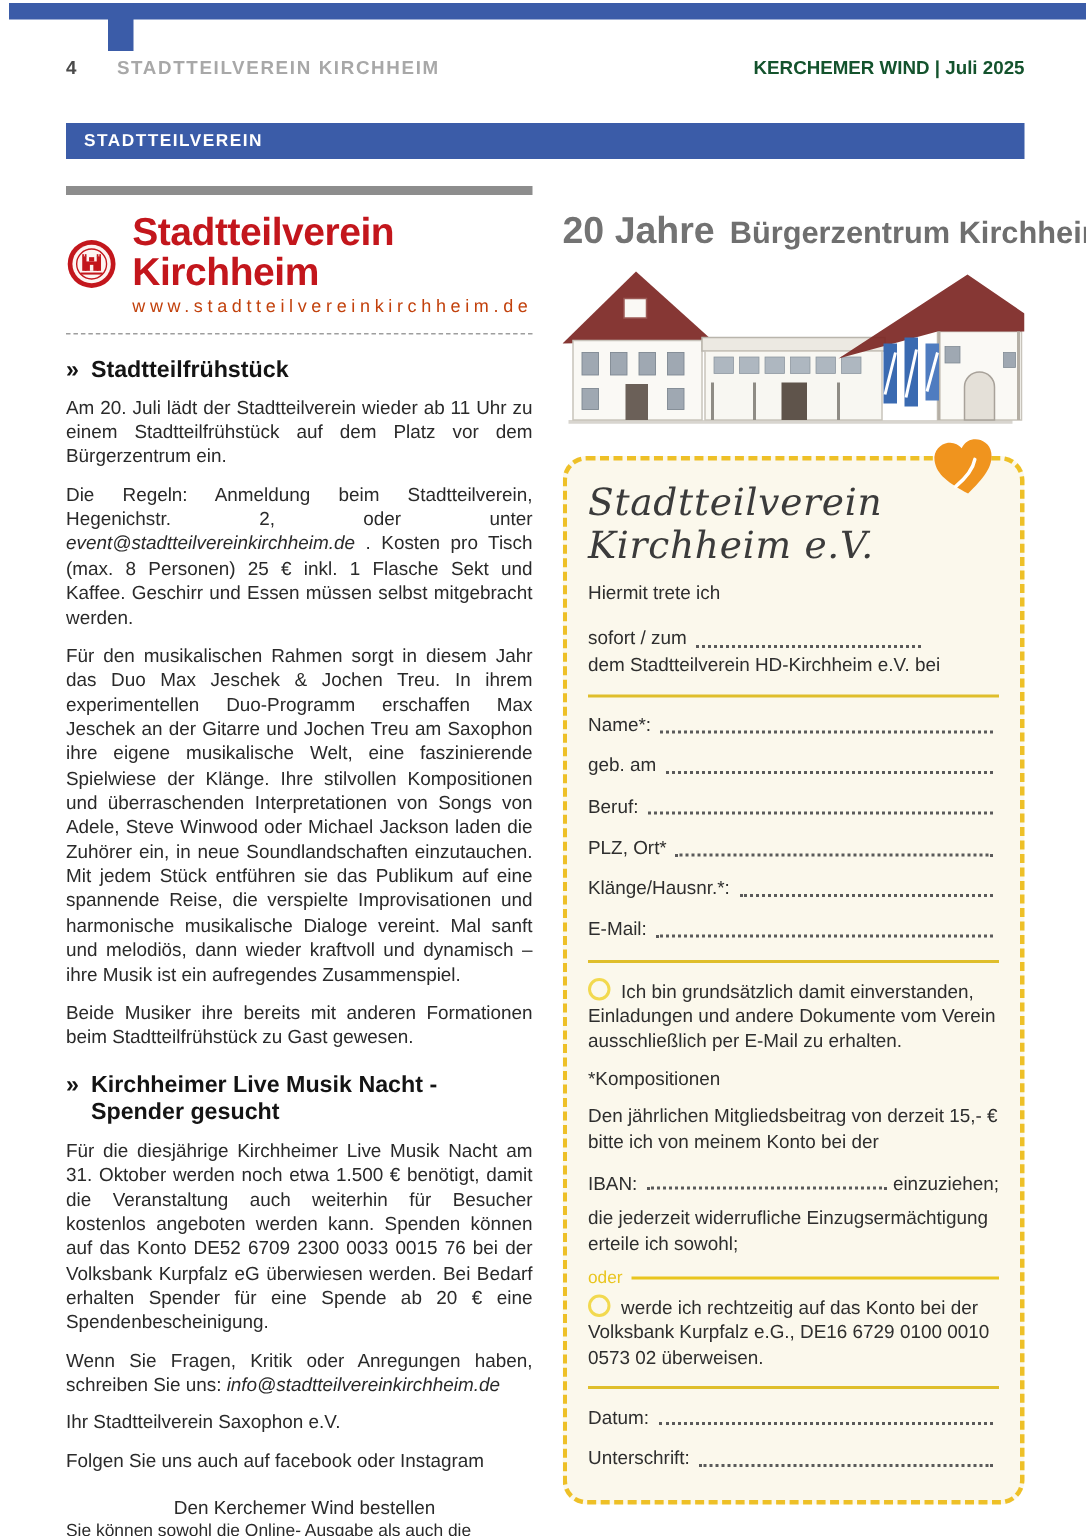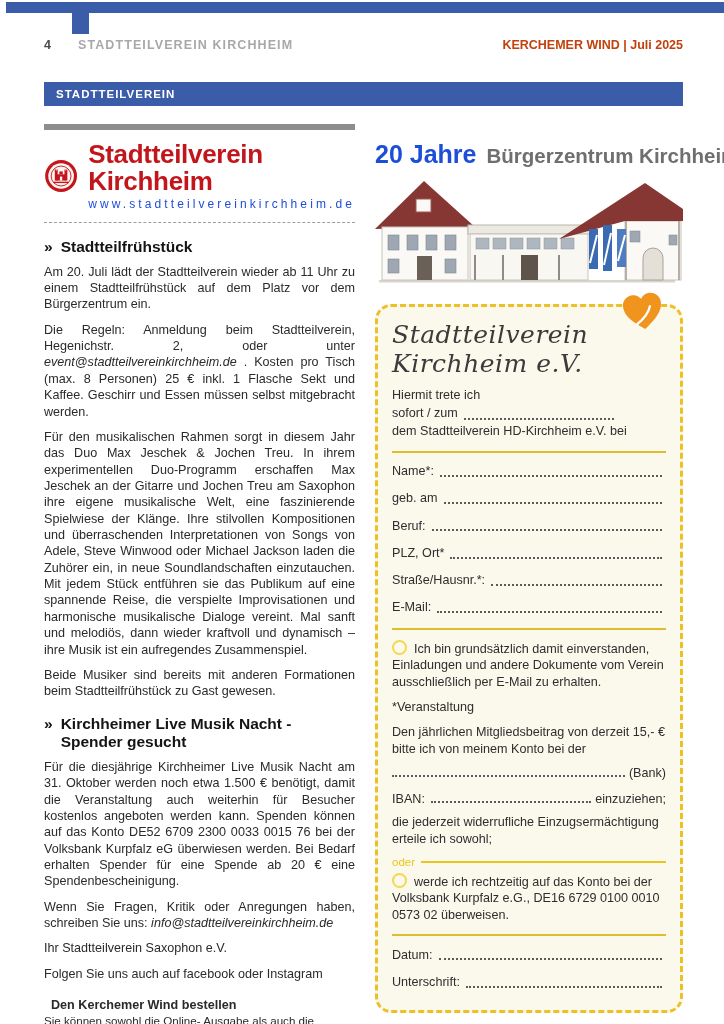--- a/index.html
+++ b/index.html
@@ -4,52 +4,52 @@
 <style>
   html,body{margin:0;padding:0;background:#ffffff;}
   .page{position:relative;width:724px;height:1024px;background:#ffffff;overflow:hidden;
         font-family:"Liberation Sans",sans-serif;color:#2a2a2a;}
   
   .top-bar{position:absolute;left:6px;top:2px;right:0;height:11px;background:#3b5ca8;}
   .top-tab{position:absolute;left:72px;top:2px;width:17px;height:32px;background:#3b5ca8;}
   .header{position:absolute;left:44px;right:41px;top:38px;display:flex;align-items:baseline;}
   .page-num{font-weight:bold;color:#4a4a4a;font-size:12.5px;margin-right:27px;}
   .header-left{color:#a8a8a8;font-weight:bold;letter-spacing:1.1px;font-size:12.5px;}
-  .header-right{margin-left:auto;color:#c2410c;font-weight:bold;font-size:12.5px;}
+  .header-right{margin-left:auto;color:#14532d;font-weight:bold;font-size:12.5px;}
   .section-bar{position:absolute;left:44px;top:82px;width:639px;height:24px;background:#3b5ca8;
         color:#fff;font-weight:bold;font-size:11.5px;letter-spacing:1px;display:flex;
         align-items:center;padding-left:12px;box-sizing:border-box;}
   
   .col-left{position:absolute;left:44px;top:124px;width:311px;}
   .gray-bar{height:6px;background:#8d8d8d;margin-bottom:11px;}
   .logo-row{display:flex;align-items:center;gap:10px;}
   .logo-title{color:#c3161c;font-size:26px;font-weight:bold;line-height:1.02;letter-spacing:-0.3px;}
-  .logo-url{color:#1d4ed8;font-size:12px;letter-spacing:3.1px;margin-top:3px;white-space:nowrap;}
+  .logo-url{color:#c2410c;font-size:12px;letter-spacing:3.1px;margin-top:3px;white-space:nowrap;}
   .dash-divider{border-top:1px dashed #9e9e9e;margin:11px 0 0;}
   .article-h{display:flex;gap:8px;font-size:15.5px;font-weight:bold;color:#141414;margin:15px 0 7px;line-height:1.2;}
   p.body{font-size:12.6px;line-height:1.30;text-align:justify;margin:0 0 9px;hyphens:auto;}
   p.body em{}
   .contact-block{margin-top:20px;}
   .signoff{margin:4px 0 10px;}
   .order-box{margin-top:16px;position:relative;font-size:11.6px;line-height:1.27;}
-  .order-h{font-weight:bold;font-size:12.6px;padding-left:7px;margin:0 0 2px;}
+  .order-h{font-weight:normal;font-size:12.6px;padding-left:7px;margin:0 0 2px;text-align:center;}
   .order-box p{margin:0;}
   
   .col-right{position:absolute;left:375px;top:140px;width:308px;}
   .banner-title{display:flex;align-items:baseline;gap:10px;white-space:nowrap;}
-  .years{color:#1d4ed8;font-size:25px;font-weight:bold;}
+  .years{color:#737373;font-size:25px;font-weight:bold;}
   .bz{color:#6f6f6f;font-size:20.5px;font-weight:bold;}
   .building{display:block;margin-top:6px;}
   .form{margin-top:13px;border:3px dashed #eec027;border-radius:16px;background:#fbf8ec;
         padding:12px 14px 8px;position:relative;font-size:12.6px;color:#2e2e2e;}
   .heart{position:absolute;top:-16px;right:14px;width:46px;height:42px;}
   .form-title{font-family:"DejaVu Serif",serif;font-style:italic;font-size:25px;line-height:1.14;
         color:#3b3b3b;letter-spacing:0.5px;margin:2px 0 9px;}
   .intro-line{line-height:1.42;}
-  .dotline{display:flex;align-items:flex-end;}
+  .dotline{display:flex;align-items:flex-end;margin-top:12px;}
   .dots{border-bottom:2px dotted #5a5a5a;margin:0 4px 3px 6px;}
   .dots.flexfill{flex:1;}
   .dots.short{width:150px;}
   .gold-hr{border:none;border-top:2px solid #dfbe2b;margin:10px 0;}
   .field-row{display:flex;align-items:flex-end;margin:11.5px 0;line-height:1.25;}
   .radio{display:inline-block;width:11px;height:11px;border-radius:50%;
         border:2.5px solid #f2d94f;margin-right:7px;vertical-align:-2px;background:transparent;}
   .or-row{display:flex;align-items:center;gap:6px;color:#e9c51f;font-size:11.5px;margin:5px 0;justify-content:space-between;}
   .or-row .line{flex:1;border-top:2px solid #e9c51f;}
   p.form-p{margin:0 0 8px;line-height:1.34;}
@@ -100,21 +100,21 @@
     <div class="dash-divider"></div>
 
     <div class="article-h">
       <span>»</span>
       <span>Stadtteilfrühstück</span>
     </div>
 
     <p class="body">Am 20. Juli lädt der Stadtteilverein wieder ab 11 Uhr zu einem Stadtteilfrühstück auf dem Platz vor dem Bürgerzentrum ein.</p>
     <p class="body"><span>Die Regeln: Anmeldung beim Stadtteilverein, Hegenichstr. 2, oder unter </span><em>event@stadtteilvereinkirchheim.de</em><span> . Kosten pro Tisch (max. 8 Personen) 25 € inkl. 1 Flasche Sekt und Kaffee. Geschirr und Essen müssen selbst mitgebracht werden.</span></p>
     <p class="body">Für den musikalischen Rahmen sorgt in diesem Jahr das Duo Max Jeschek &amp; Jochen Treu. In ihrem experimentellen Duo-Programm erschaffen Max Jeschek an der Gitarre und Jochen Treu am Saxophon ihre eigene musikalische Welt, eine faszinierende Spielwiese der Klänge. Ihre stilvollen Kompositionen und überraschenden Interpretationen von Songs von Adele, Steve Winwood oder Michael Jackson laden die Zuhörer ein, in neue Soundlandschaften einzutauchen. Mit jedem Stück entführen sie das Publikum auf eine spannende Reise, die verspielte Improvisationen und harmonische musikalische Dialoge vereint. Mal sanft und melodiös, dann wieder kraftvoll und dynamisch – ihre Musik ist ein aufregendes Zusammenspiel.</p>
-    <p class="body">Beide Musiker sind bereits mit anderen Formationen beim Stadtteilfrühstück zu Gast gewesen.</p>
+    <p class="body">Beide Musiker ihre bereits mit anderen Formationen beim Stadtteilfrühstück zu Gast gewesen.</p>
 
     <div class="article-h">
       <span>»</span>
       <span><span>Kirchheimer Live Musik Nacht -</span><br><span>Spender gesucht</span></span>
     </div>
 
     <p class="body">Für die diesjährige Kirchheimer Live Musik Nacht am 31. Oktober werden noch etwa 1.500 € benötigt, damit die Veranstaltung auch weiterhin für Besucher kostenlos angeboten werden kann. Spenden können auf das Konto DE52 6709 2300 0033 0015 76 bei der Volksbank Kurpfalz eG überwiesen werden. Bei Bedarf erhalten Spender für eine Spende ab 20 € eine Spendenbescheinigung.</p>
 
     <p class="body contact-block"><span>Wenn Sie Fragen, Kritik oder Anregungen haben, schreiben Sie uns: </span><em>info@stadtteilvereinkirchheim.de</em></p>
     <p class="body signoff">Ihr Stadtteilverein Saxophon e.V.</p>
@@ -214,39 +214,35 @@
       </div>
       <div class="field-row">
         <span>Beruf:</span>
         <span class="dots flexfill"></span>
       </div>
       <div class="field-row">
         <span>PLZ, Ort*</span>
         <span class="dots flexfill"></span>
       </div>
       <div class="field-row">
-        <span>Straße/Hausnr.*:</span>
+        <span>Klänge/Hausnr.*:</span>
         <span class="dots flexfill"></span>
       </div>
       <div class="field-row">
         <span>E-Mail:</span>
         <span class="dots flexfill"></span>
       </div>
 
       <hr class="gold-hr">
 
       <p class="form-p">
         <span class="radio"></span><span>Ich bin grundsätzlich damit einverstanden, Einladungen und andere Dokumente vom Verein ausschließlich per E-Mail zu erhalten.</span>
       </p>
-      <p class="form-p pflicht">*Veranstaltung</p>
+      <p class="form-p pflicht">*Kompositionen</p>
       <p class="form-p">Den jährlichen Mitgliedsbeitrag von derzeit 15,- € bitte ich von meinem Konto bei der</p>
-      <div class="dotline" style="margin-bottom:10px;">
-        <span class="dots flexfill" style="margin-left:0;"></span>
-        <span>(Bank)</span>
-      </div>
       <div class="dotline" style="margin:12px 0 8px;">
         <span>IBAN:</span>
         <span class="dots flexfill"></span>
         <span>einzuziehen;</span>
       </div>
       <p class="form-p">die jederzeit widerrufliche Einzugsermächtigung erteile ich sowohl;</p>
       <div class="or-row">
         <span>oder</span>
         <span class="line"></span>
       </div>

